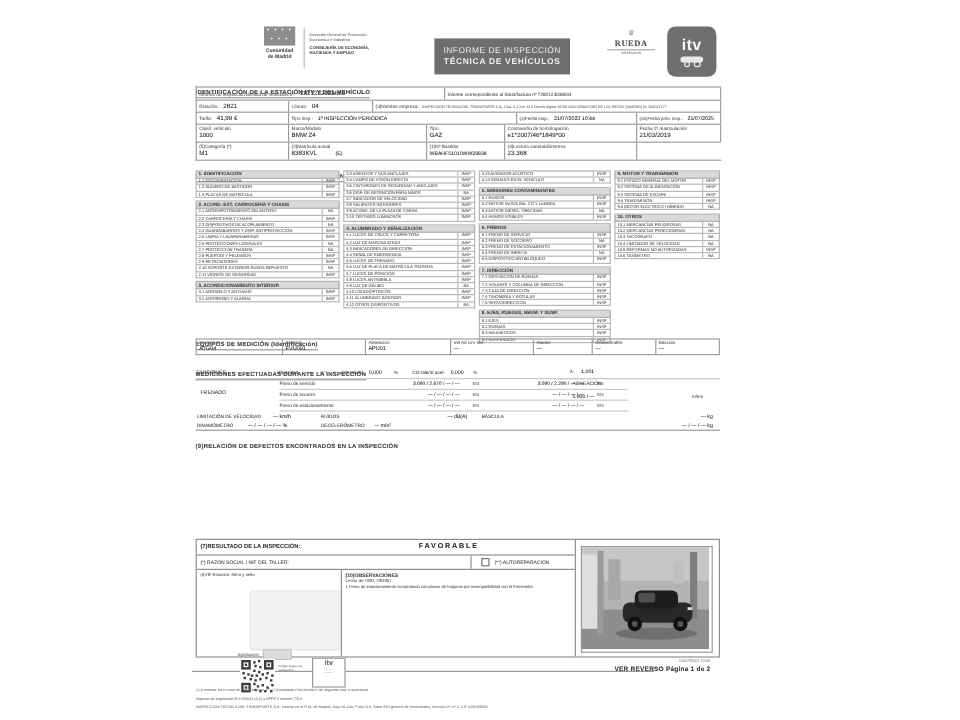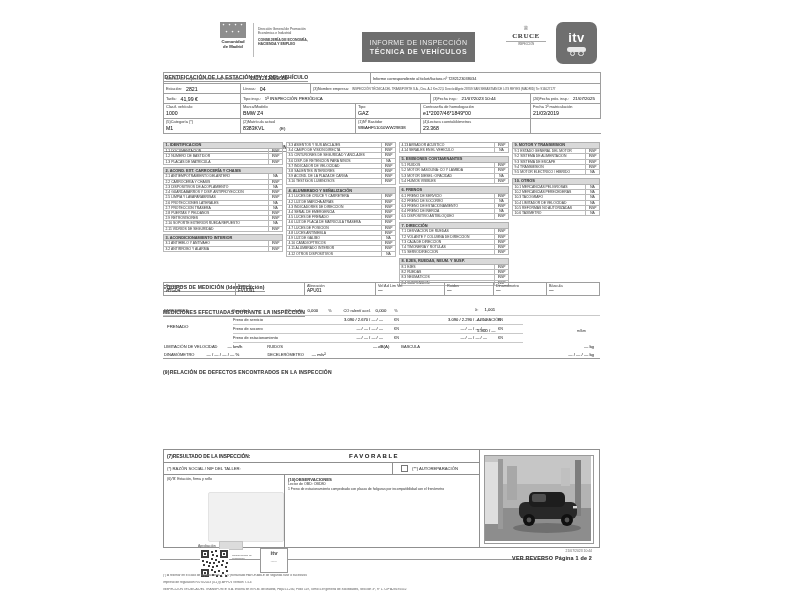--- a/index.html
+++ b/index.html
@@ -130,21 +130,21 @@
     <div>Económica e Industrial</div>
     <div class="b" style="margin-top:2px;">CONSEJERÍA DE ECONOMÍA,</div>
     <div class="b">HACIENDA Y EMPLEO</div>
   </div>
   <div class="abs title-box" style="left:202px;top:24px;">
     <div class="l1">INFORME DE INSPECCIÓN</div>
     <div class="l2">TÉCNICA DE VEHÍCULOS</div>
   </div>
   <div class="abs enac" style="left:346px;top:17px;">
     <div class="crown">♕</div>
-    <div class="nm">CRUCE</div>
+    <div class="nm">RUEDA</div>
     <div class="sub">INSPECCIÓN</div>
   </div>
   <div class="abs itv-badge" style="left:396px;top:14px;">
     <div class="t">itv</div>
     <div class="car-ico">
       <div class="bd"></div>
         <div class="w1"></div>
         <div class="w2"></div>
     </div>
   </div>

